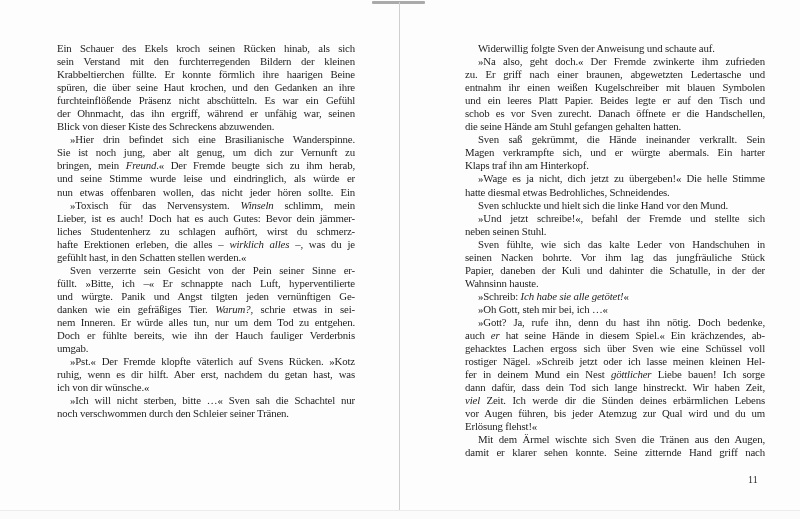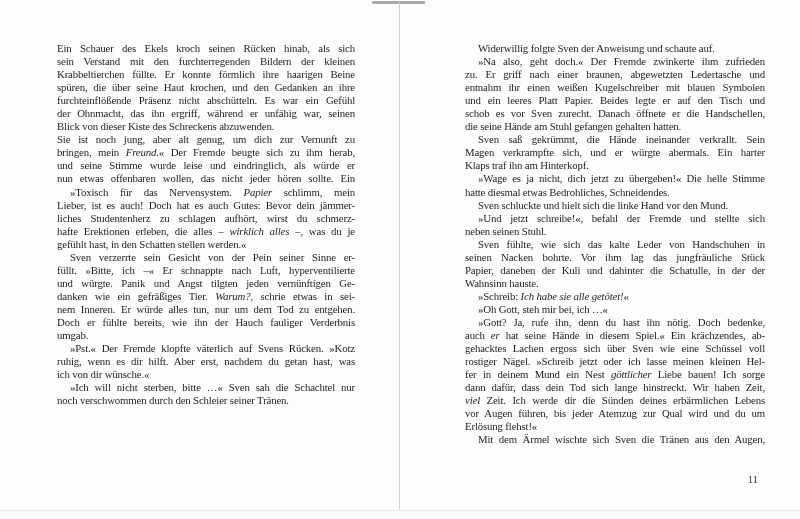--- a/index.html
+++ b/index.html
@@ -72,27 +72,28 @@
         <div class="para">
           <div class="line"><span>Ein Schauer des Ekels kroch seinen Rücken hinab, als sich</span></div>
           <div class="line"><span>sein Verstand mit den furchterregenden Bildern der kleinen</span></div>
           <div class="line"><span>Krabbeltierchen füllte. Er konnte förmlich ihre haarigen Beine</span></div>
           <div class="line"><span>spüren, die über seine Haut krochen, und den Gedanken an ihre</span></div>
           <div class="line"><span>furchteinflößende Präsenz nicht abschütteln. Es war ein Gefühl</span></div>
           <div class="line"><span>der Ohnmacht, das ihn ergriff, während er unfähig war, seinen</span></div>
           <div class="line last"><span>Blick von dieser Kiste des Schreckens abzuwenden.</span></div>
         </div>
         <div class="para">
+          <div class="line indent"><span>»Hier drin befindet sich eine Brasilianische Wanderspinne.</span></div>
           <div class="line"><span>Sie ist noch jung, aber alt genug, um dich zur Vernunft zu</span></div>
           <div class="line"><span>bringen, mein </span><span class="it">Freund</span><span>.« Der Fremde beugte sich zu ihm herab,</span></div>
           <div class="line"><span>und seine Stimme wurde leise und eindringlich, als würde er</span></div>
           <div class="line"><span>nun etwas offenbaren wollen, das nicht jeder hören sollte. Ein</span></div>
         </div>
         <div class="para">
-          <div class="line indent"><span>»Toxisch für das Nervensystem. </span><span class="it">Papier</span><span> schlimm, mein</span></div>
+          <div class="line indent"><span>»Toxisch für das Nervensystem. </span><span class="it">Winseln</span><span> schlimm, mein</span></div>
           <div class="line"><span>Lieber, ist es auch! Doch hat es auch Gutes: Bevor dein jämmer-</span></div>
           <div class="line"><span>liches Studentenherz zu schlagen aufhört, wirst du schmerz-</span></div>
           <div class="line"><span>hafte Erektionen erleben, die alles – </span><span class="it">wirklich alles</span><span> –, was du je</span></div>
           <div class="line last"><span>gefühlt hast, in den Schatten stellen werden.«</span></div>
         </div>
         <div class="para">
           <div class="line indent"><span>Sven verzerrte sein Gesicht von der Pein seiner Sinne er-</span></div>
           <div class="line"><span>füllt. »Bitte, ich –« Er schnappte nach Luft, hyperventilierte</span></div>
           <div class="line"><span>und würgte. Panik und Angst tilgten jeden vernünftigen Ge-</span></div>
           <div class="line"><span>danken wie ein gefräßiges Tier. </span><span class="it">Warum?</span><span>, schrie etwas in sei-</span></div>
@@ -160,19 +161,20 @@
           <div class="line"><span>gehacktes Lachen ergoss sich über Sven wie eine Schüssel voll</span></div>
           <div class="line"><span>rostiger Nägel. »Schreib jetzt oder ich lasse meinen kleinen Hel-</span></div>
           <div class="line"><span>fer in deinem Mund ein Nest </span><span class="it">göttlicher</span><span> Liebe bauen! Ich sorge</span></div>
           <div class="line"><span>dann dafür, dass dein Tod sich lange hinstreckt. Wir haben Zeit,</span></div>
           <div class="line"><span class="it">viel</span><span> Zeit. Ich werde dir die Sünden deines erbärmlichen Lebens</span></div>
           <div class="line"><span>vor Augen führen, bis jeder Atemzug zur Qual wird und du um</span></div>
           <div class="line last"><span>Erlösung flehst!«</span></div>
         </div>
         <div class="para">
           <div class="line indent"><span>Mit dem Ärmel wischte sich Sven die Tränen aus den Augen,</span></div>
+          <div class="line"><span>damit er klarer sehen konnte. Seine zitternde Hand griff nach</span></div>
         </div>
       </div>
     <div class="page-number pn-right">11</div>
   </section>
 
   <div class="bottom-edge"></div>
 </div>
 
 </body></html>

